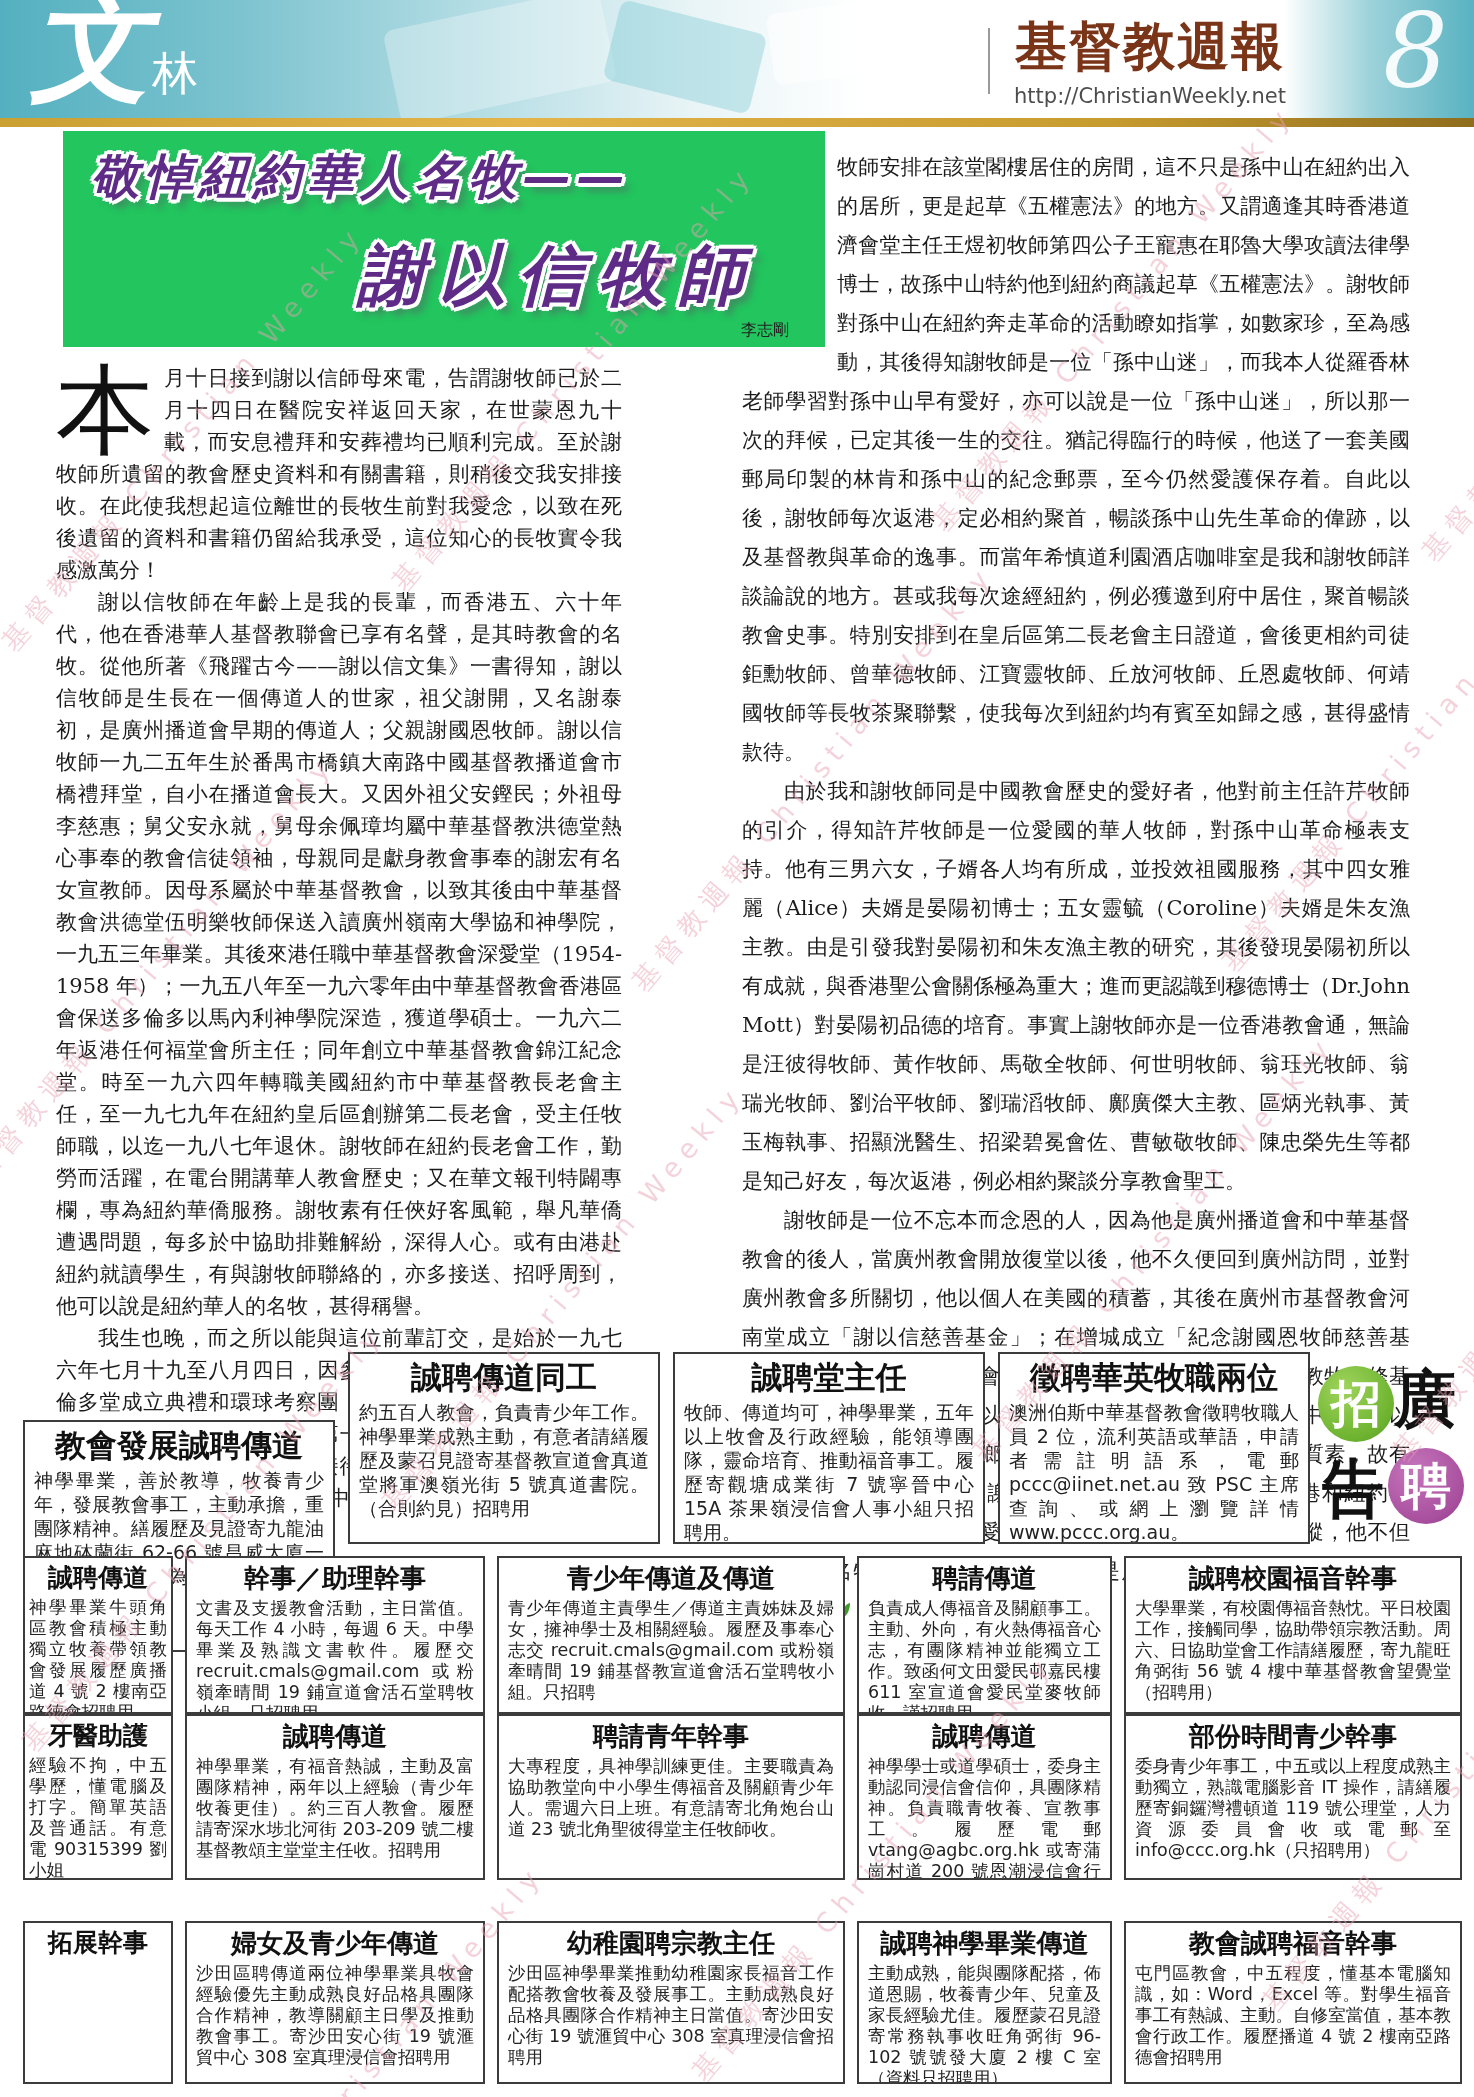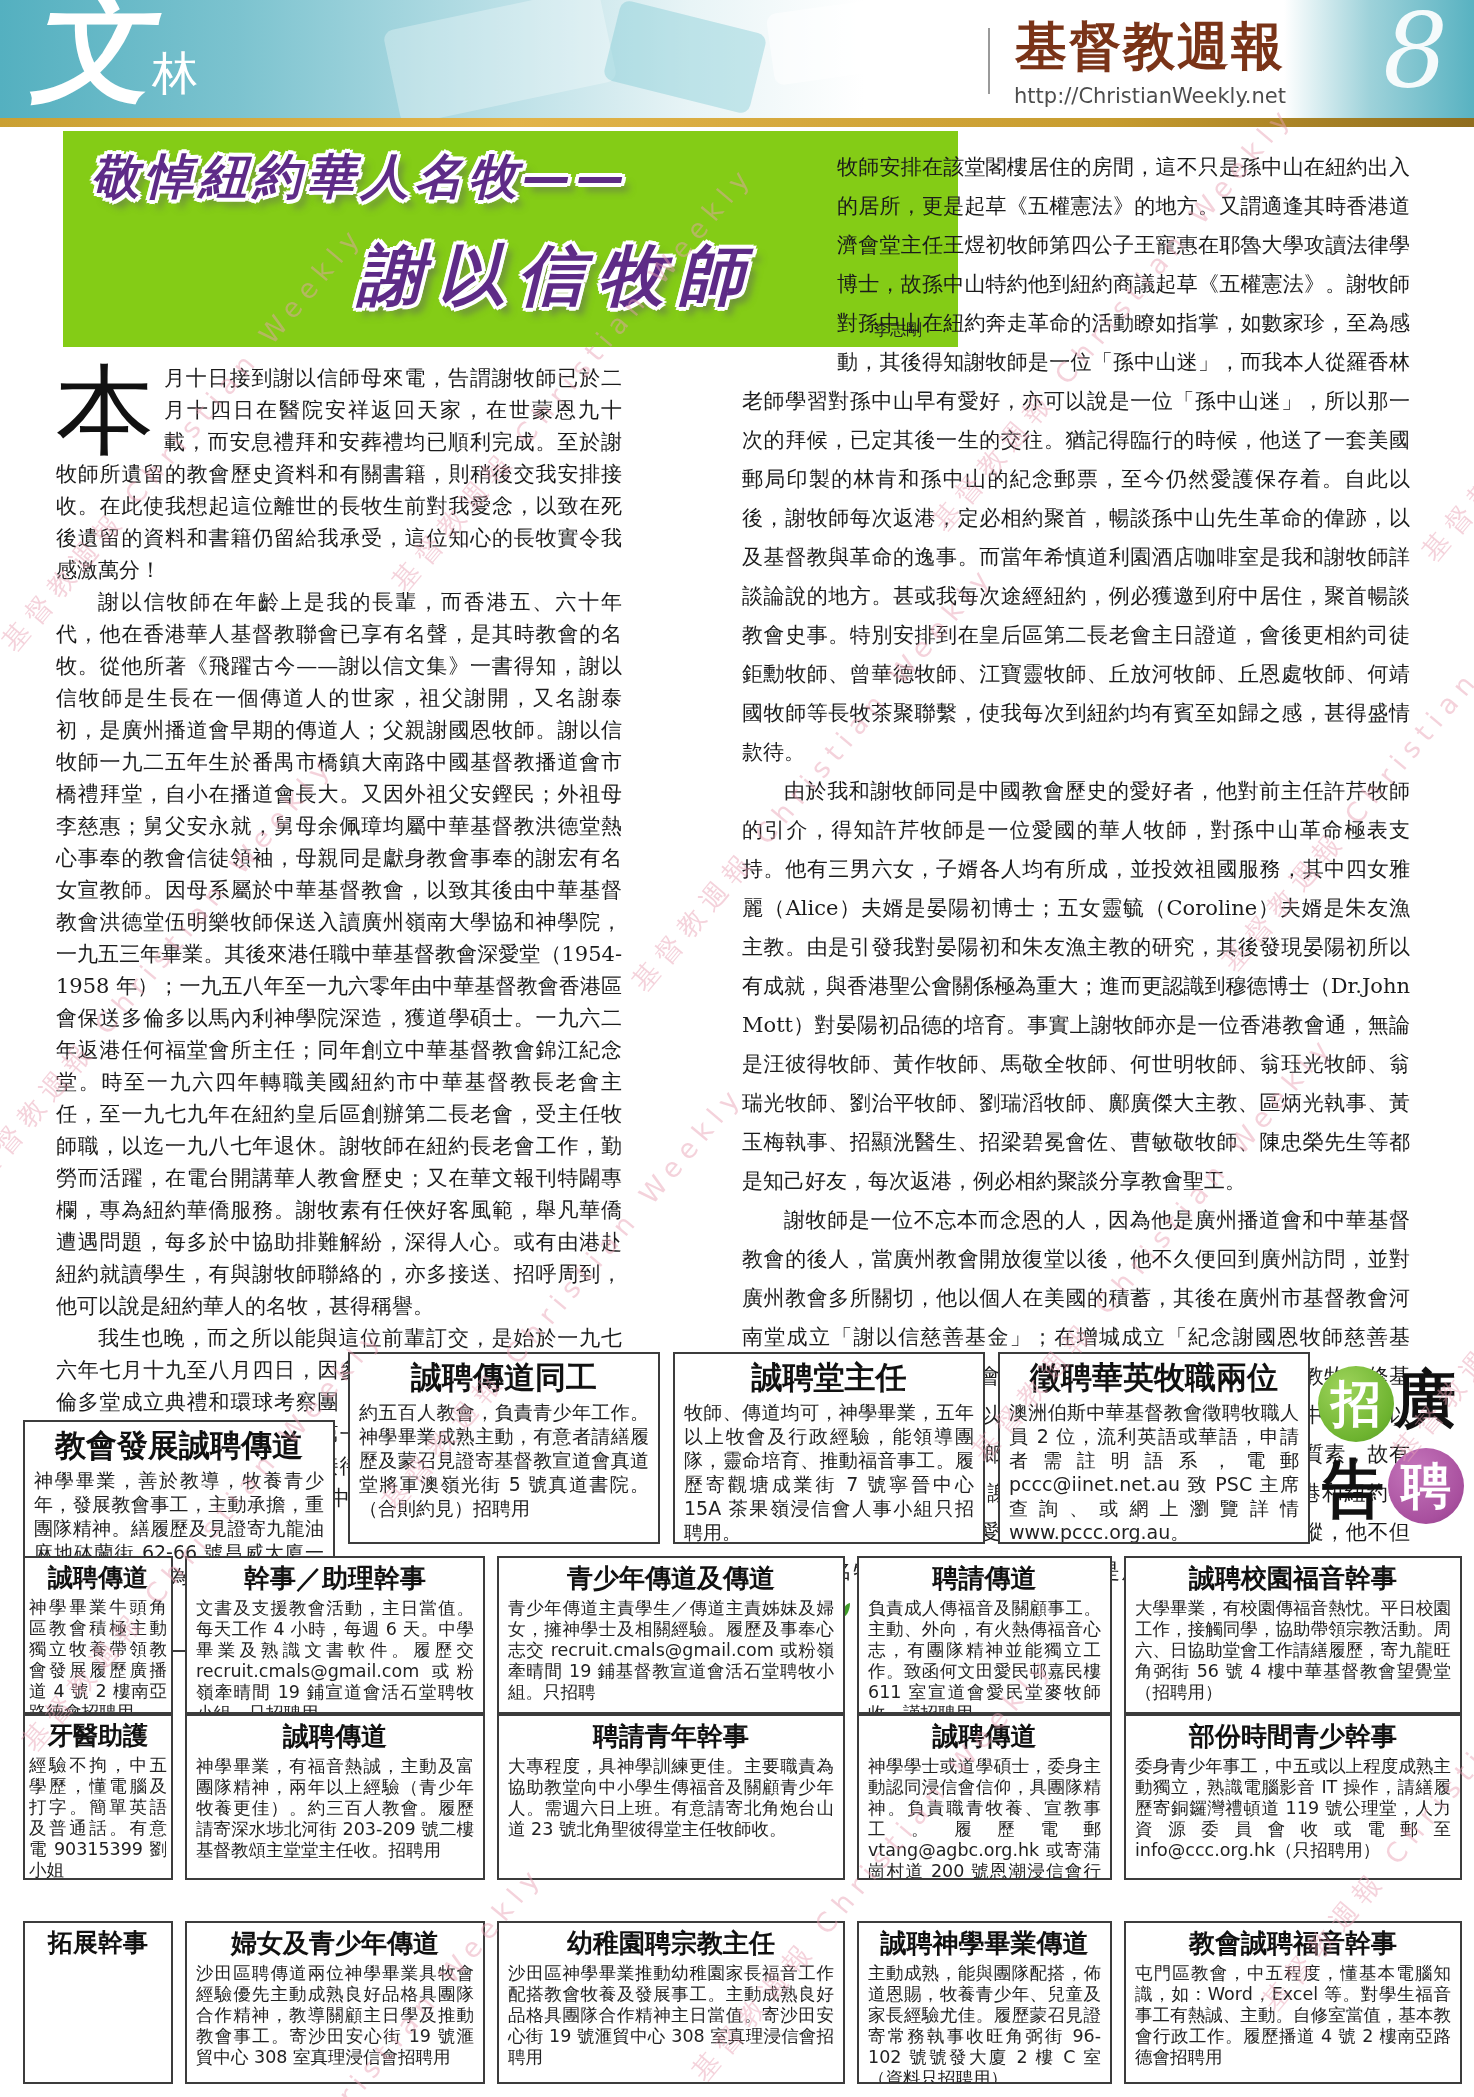--- a/index.html
+++ b/index.html
@@ -34,21 +34,21 @@
   .issue-no   { font-size:33px; color:#8e8e8e; letter-spacing:3px; }
   .issue-date { font-size:21px; color:#9b9b9b; margin-top:9px; letter-spacing:1px; }
   .header-divider { position:absolute; left:988px; top:28px; width:2px; height:66px; background:#9a9a9a; }
   .masthead-block { position:absolute; left:1010px; top:12px; width:280px; text-align:center; }
   .masthead { font-size:52px; color:#7a3418; font-weight:bold; letter-spacing:2px; }
   .masthead-url { font-size:21px; color:#4d4d4d; margin-top:2px; font-family:"DejaVu Sans",sans-serif; }
   .gold-bar { position:absolute; left:0; top:118px; width:100%; height:9px;
     background:linear-gradient(90deg,#caa033,#e2b44a 35%,#c79c2f 75%,#8f6d1e 100%); }
 
   
-  .title-box { position:absolute; left:63px; top:131px; width:895px; height:216px; background:#84cc16; }
+  .title-box { position:absolute; left:63px; top:131px; width:762px; height:216px; background:#22c55e; }
   .headline { position:absolute; color:#5e2b87; font-weight:bold; font-style:italic;
     font-family:"DejaVu Sans",sans-serif; white-space:nowrap;
     text-shadow:-3px -3px 0 #fff,3px -3px 0 #fff,-3px 3px 0 #fff,3px 3px 0 #fff,
       -4px 0 0 #fff,4px 0 0 #fff,0 -4px 0 #fff,0 4px 0 #fff,7px 8px 7px rgba(90,85,100,.55); }
   .headline1 { left:28px; top:14px; font-size:48px; letter-spacing:6px; }
   .headline2 { left:295px; top:100px; font-size:66px; letter-spacing:14px; }
   .author { position:absolute; right:36px; bottom:6px; font-size:16px; color:#222; }
 
   
   .col { position:absolute; z-index:1; }

